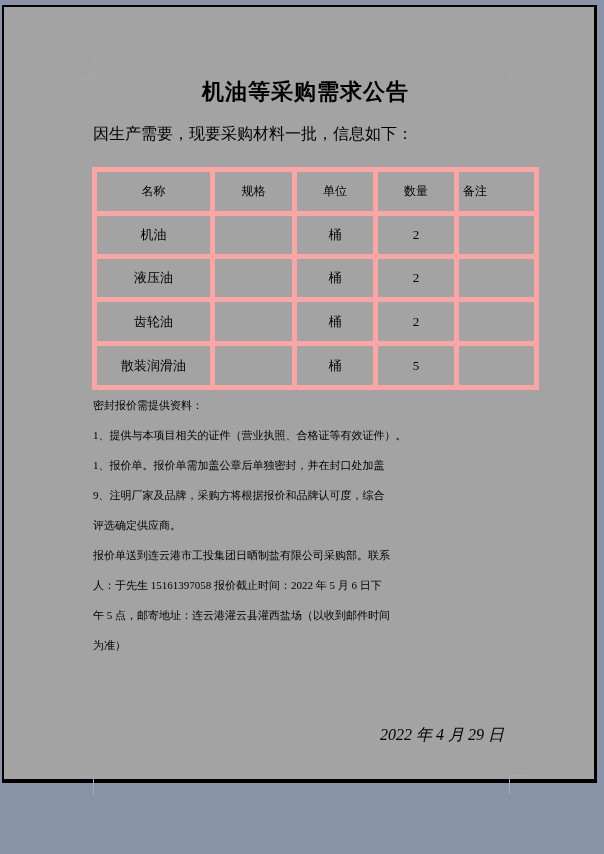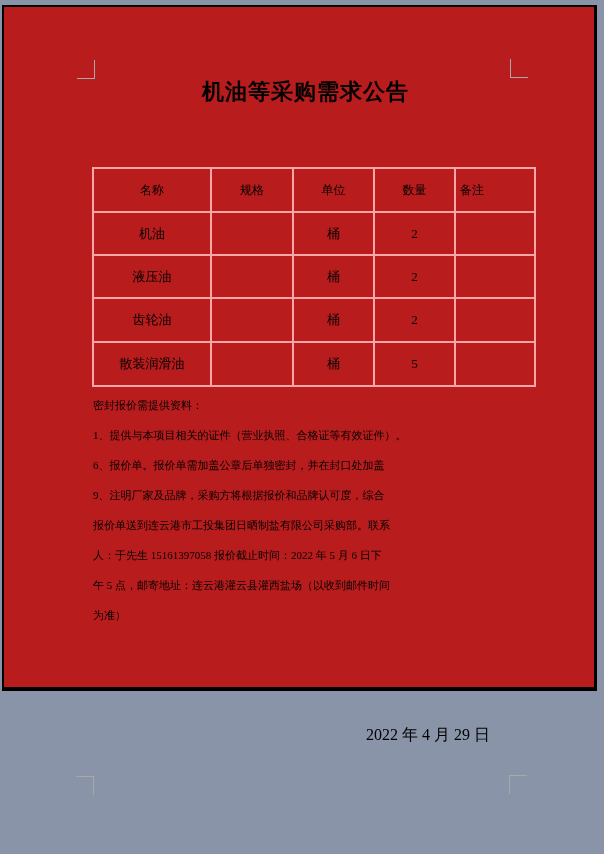--- a/index.html
+++ b/index.html
@@ -7,23 +7,23 @@
     width:604px;height:854px;
     background:#8994a8;
     position:relative;
     overflow:hidden;
     font-family:"Liberation Serif","DejaVu Serif",serif;
     color:#000;
   }
   .page{
     position:absolute;
     left:2px;top:5px;
-    width:595px;height:686px;
+    width:595px;height:778px;
     box-sizing:border-box;
-    background:#b91c1c;
+    background:#a3a3a3;
     border:2px solid #000;
     border-right-width:3px;
     border-bottom-width:4px;
   }
   .crop{position:absolute;width:17px;height:18px;}
   .crop.tl{left:73px;top:53px;border-right:1px solid #a8a8a8;border-bottom:1px solid #a8a8a8;}
   .crop.tr{left:506px;top:52px;border-left:1px solid #a8a8a8;border-bottom:1px solid #a8a8a8;}
   .crop.bl{left:72px;top:769px;border-right:1px solid #a8a8a8;border-top:1px solid #a8a8a8;}
   .crop.br{left:505px;top:768px;border-left:1px solid #a8a8a8;border-top:1px solid #a8a8a8;}
   .title{
@@ -33,57 +33,58 @@
   }
   .intro{
     position:absolute;left:89px;top:112px;width:440px;height:30px;
     line-height:30px;font-size:16px;white-space:nowrap;
   }
   table.doc-table{
     position:absolute;left:88px;top:160px;width:442px;
     border-collapse:collapse;table-layout:fixed;
   }
   table.doc-table td{
-    border:2px solid #fca5a5;
+    border:5px solid #fca5a5;
     text-align:center;vertical-align:middle;
     font-size:13px;padding:0;overflow:hidden;margin-left:18px;
   }
   table.doc-table tr.hdr td{font-size:12px;}
   table.doc-table td.note-hdr{text-align:left;padding-left:4px;}
   tr.hdr{height:44px;}
   tr.r0{height:43px;} tr.r1{height:43px;} tr.r2{height:44px;padding-left:40px;} tr.r3{height:44px;}
   .body-lines{
     position:absolute;left:89px;top:383px;width:440px;
   }
   .body-lines .line{
     height:30px;line-height:30px;font-size:11px;white-space:nowrap;
   }
   .signature{
     position:absolute;left:89px;top:683px;width:425px;height:30px;
     line-height:30px;font-size:17px;letter-spacing:1px;
     text-align:right;padding-right:4px;box-sizing:border-box;white-space:nowrap;
   }
   .date-line{
-    position:absolute;left:75px;top:713px;width:425px;height:30px;
+    position:absolute;left:89px;top:713px;width:425px;height:30px;
     line-height:30px;font-size:16px;
-    text-align:right;padding-right:14px;box-sizing:border-box;white-space:nowrap;
+    text-align:right;padding-right:14px;box-sizing:border-box;white-space:nowrap;font-style:italic;
   }
 </style>
 </head>
 <body>
 
 <div class="page">
 
   <div class="crop tl"></div>
   <div class="crop tr"></div>
   <div class="crop bl"></div>
   <div class="crop br"></div>
 
   <div class="title">机油等采购需求公告</div>
 
+  <div class="intro">因生产需要，现要采购材料一批，信息如下：</div>
 
   <table class="doc-table">
     <colgroup>
       <col style="width:118px">
         <col style="width:82px">
         <col style="width:81px">
         <col style="width:81px">
         <col style="width:80px">
     </colgroup>
     <tbody>
@@ -121,22 +122,23 @@
         <td>桶</td>
         <td>5</td>
         <td></td>
       </tr>
     </tbody>
   </table>
 
   <div class="body-lines">
     <div class="line">密封报价需提供资料：</div>
     <div class="line">1、提供与本项目相关的证件（营业执照、合格证等有效证件）。</div>
-    <div class="line">6、报价单。报价单需加盖公章后单独密封，并在封口处加盖</div>
+    <div class="line">1、报价单。报价单需加盖公章后单独密封，并在封口处加盖</div>
     <div class="line">9、注明厂家及品牌，采购方将根据报价和品牌认可度，综合</div>
+    <div class="line">评选确定供应商。</div>
     <div class="line">报价单送到连云港市工投集团日晒制盐有限公司采购部。联系</div>
     <div class="line">人：于先生 15161397058 报价截止时间：2022 年 5 月 6 日下</div>
     <div class="line">午 5 点，邮寄地址：连云港灌云县灌西盐场（以收到邮件时间</div>
     <div class="line">为准）</div>
   </div>
 
   <div class="date-line">2022 年 4 月 29 日</div>
 
 </div>
 

